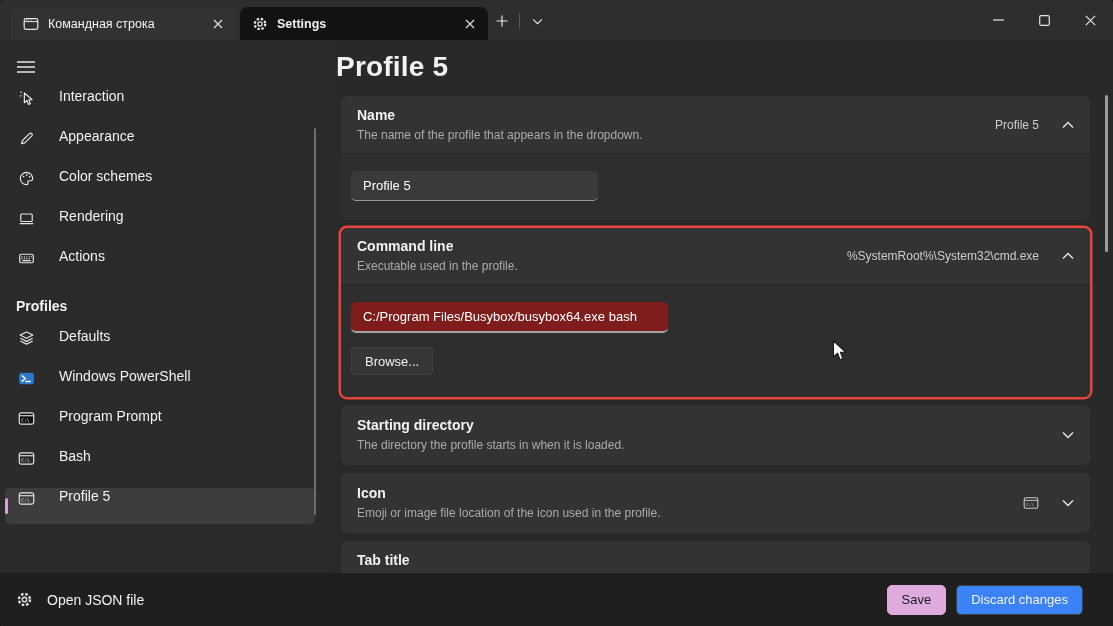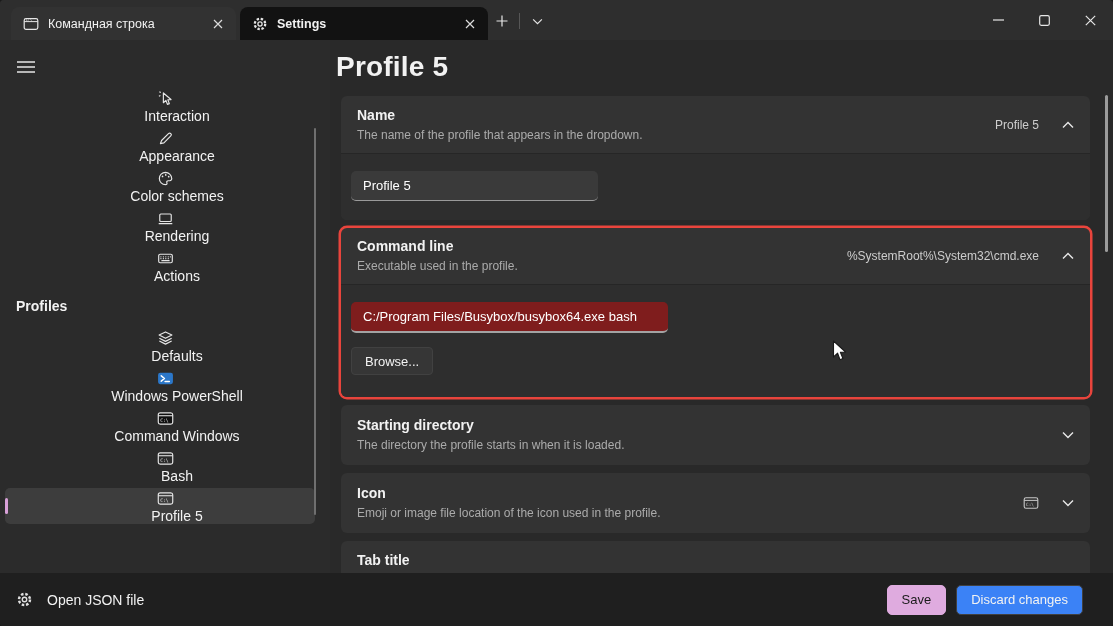--- a/index.html
+++ b/index.html
@@ -26,21 +26,21 @@
                 justify-content:center; border-radius:4px; }
   .tabbar-sep { width:1px; height:16px; background:#565656; margin:0 3px 11px 3px; }
   .win-controls { margin-left:auto; display:flex; height:40px; align-self:flex-start; }
   .win-btn { width:46px; height:40px; display:flex; align-items:center; justify-content:center; }
 
   
   .sidebar { position:absolute; top:40px; left:0; width:330px; bottom:53px; }
   .hamburger { width:34px; height:30px; margin:12px 0 6px 9px; display:flex; align-items:center;
                justify-content:center; border-radius:4px; }
   .side-item { height:36px; margin:4px 15px 4px 5px; border-radius:5px; display:flex;
-               align-items:center; padding-left:11px; position:relative; font-size:14px;flex-direction:column; }
+               padding-left:11px; position:relative; font-size:14px; }
   .side-item .icon { width:20px; height:20px; display:flex; align-items:center; justify-content:center; }
   .side-item .lbl { margin-left:23px; white-space:nowrap; }
   .side-item.selected { background:#3d3d3d; }
   .side-item.selected::before { content:""; position:absolute; left:0; top:10px; width:3px; height:16px;
                border-radius:2px; background:#d8a0d8; }
   .side-section { height:36px; margin:4px 15px 4px 5px; display:flex; align-items:center;
                padding-left:11px; font-size:14px; font-weight:700; }
   .side-scroll { position:absolute; left:314px; top:88px; width:2px; height:387px;
                background:#6f6f6f; border-radius:1px; }
 
@@ -229,21 +229,21 @@
       <span class="lbl">Windows PowerShell</span>
     </div>
     <div class="side-item">
       <span class="icon">
         <svg viewBox="0 0 16 16" width="17" height="17">
             <rect x="1.2" y="2.7" width="13.6" height="10.6" rx="1.8" fill="#111" stroke="#e6e6e6" stroke-width="1.1"></rect>
             <line x1="1.2" y1="5.4" x2="14.8" y2="5.4" stroke="#e6e6e6" stroke-width="1"></line>
             <text x="3" y="11.4" font-size="4.4" fill="#e6e6e6" font-family="DejaVu Sans Mono, monospace">C:\</text>
           </svg>
       </span>
-      <span class="lbl">Command Windows</span>
+      <span class="lbl">Program Prompt</span>
     </div>
     <div class="side-item">
       <span class="icon">
         <svg viewBox="0 0 16 16" width="17" height="17">
             <rect x="1.2" y="2.7" width="13.6" height="10.6" rx="1.8" fill="none" stroke="#e6e6e6" stroke-width="1.1"></rect>
             <line x1="1.2" y1="5.4" x2="14.8" y2="5.4" stroke="#e6e6e6" stroke-width="1"></line>
             <text x="3" y="11.4" font-size="4.4" fill="#e6e6e6" font-family="DejaVu Sans Mono, monospace">C:\</text>
           </svg>
       </span>
       <span class="lbl">Bash</span>

